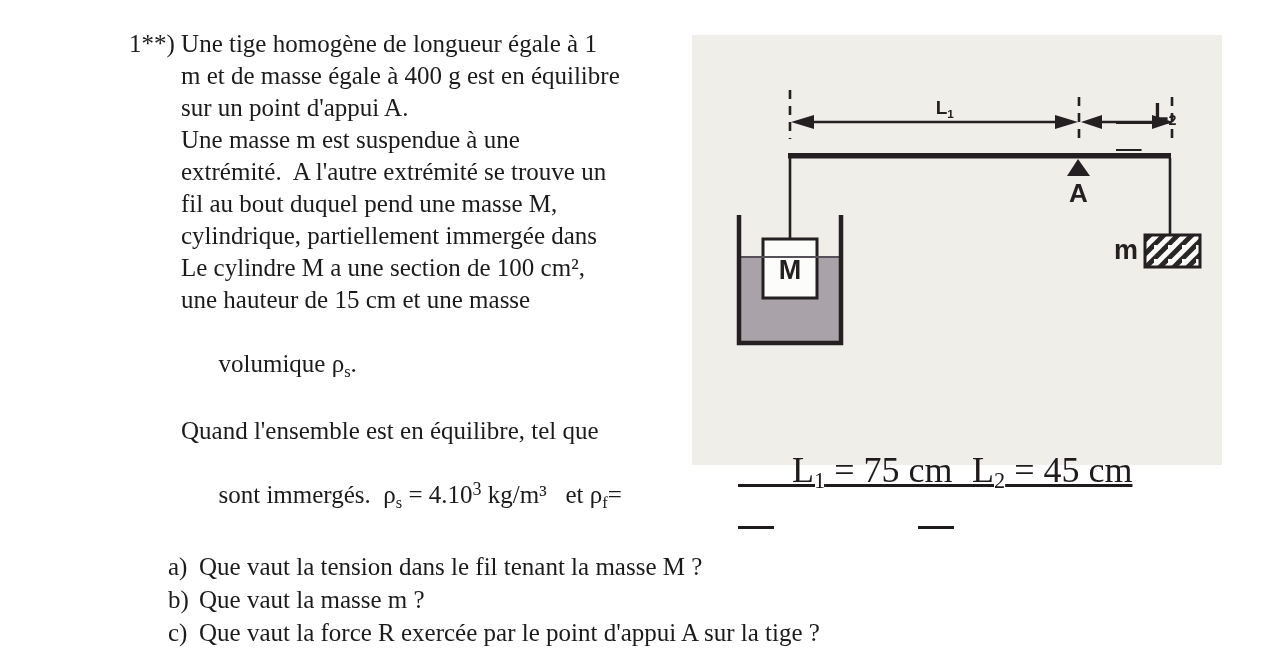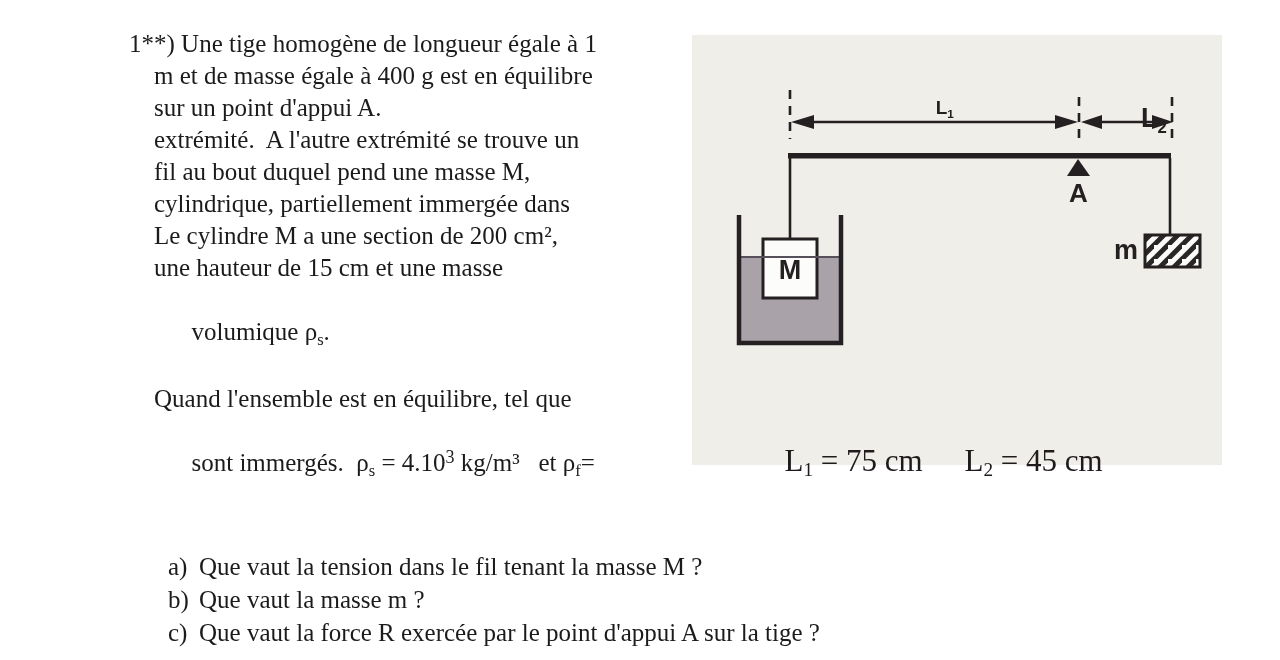--- a/index.html
+++ b/index.html
@@ -1,50 +1,51 @@
 <!DOCTYPE html>
 <html><head>
 <meta charset="utf-8">
 <style>
   html,body{margin:0;padding:0;background:#ffffff;}
   .page{position:relative;width:1280px;height:660px;background:#ffffff;overflow:hidden;
         font-family:"Liberation Serif", serif;color:#1b1b1b;}
   
   .problem{position:absolute;left:129px;top:28px;width:575px;font-size:25px;line-height:32px;}
   .line{white-space:pre-wrap;}
-  .line.hang{margin-left:25px;}
+  .line.hang{margin-left:52px;}
   .sb{font-size:0.66em;position:relative;top:0.28em;}
   .sp{font-size:0.72em;position:relative;top:-0.42em;}
   
   .questions{position:absolute;left:168px;top:550px;font-size:25px;line-height:33px;}
   .qrow{display:flex;white-space:pre-wrap;}
   .qlabel{width:31px;flex:0 0 31px;}
   
   .panel{position:absolute;left:692px;top:35px;width:530px;height:430px;}
   .panel svg{position:absolute;left:0;top:0;}
   .dlabel{position:absolute;font-family:"Liberation Sans", sans-serif;font-weight:600;
           color:#241f21;white-space:pre;}
   .dlabel .sb{font-size:0.62em;top:0.35em;}
-  .dim{position:absolute;font-family:"Liberation Serif", serif;font-size:31px;color:#1f1b1d;white-space:pre;}
+  .dim{position:absolute;font-family:"Liberation Serif", serif;font-size:36px;color:#1f1b1d;white-space:pre;text-decoration:underline;}
   .dim .sb{font-size:0.62em;top:0.25em;}
   .ink{stroke:#241f21;}
 </style>
 </head>
 <body>
 
 <div class="page">
 
   <div class="problem">
     <div class="line">1**) Une tige homogène de longueur égale à 1</div>
     <div class="line hang">m et de masse égale à 400 g est en équilibre</div>
     <div class="line hang">sur un point d'appui A.</div>
+    <div class="line hang">Une masse m est suspendue à une</div>
     <div class="line hang">extrémité.  A l'autre extrémité se trouve un</div>
     <div class="line hang">fil au bout duquel pend une masse M,</div>
     <div class="line hang">cylindrique, partiellement immergée dans</div>
-    <div class="line hang">Le cylindre M a une section de 200 cm²,</div>
+    <div class="line hang">Le cylindre M a une section de 100 cm²,</div>
     <div class="line hang">une hauteur de 15 cm et une masse</div>
     <div class="line hang">
       <span>volumique ρ</span><span class="sb">s</span><span>.</span>
     </div>
     <div class="line hang">Quand l'ensemble est en équilibre, tel que</div>
     <div class="line hang">
       <span>sont immergés.  ρ</span><span class="sb">s</span><span> = 4.10</span><span class="sp">3</span><span> kg/m³   et ρ</span><span class="sb">f</span><span>=</span>
     </div>
 
   </div>
@@ -100,21 +101,21 @@
       <path d="M 47,180 L 47,308 L 149,308 L 149,180" fill="none" class="ink" stroke-width="4.5"></path>
 
       <line class="ink" x1="478" y1="123" x2="478" y2="201" stroke-width="2.6"></line>
 
       <rect x="453" y="200" width="55" height="32" fill="url(#hatch)" stroke="#241f21" stroke-width="3"></rect>
     </svg>
 
     <div class="dlabel" style="left:212px;top:40px;font-size:19px;">
       <span>L</span><span class="sb">1</span>
     </div>
-    <div class="dlabel" style="left:404px;top:37px;font-size:27px;">
+    <div class="dlabel" style="left:424px;top:37px;font-size:23px;text-decoration:underline;">
       <span>L</span><span class="sb">2</span>
     </div>
     <div class="dlabel" style="left:374px;top:143px;width:25px;text-align:center;font-size:26px;">A</div>
     <div class="dlabel" style="left:83px;top:220px;width:30px;text-align:center;font-size:27px;font-weight:700;">M</div>
     <div class="dlabel" style="left:406px;top:200px;width:40px;text-align:right;font-size:27px;">m</div>
 
     <div class="dim" style="left:46px;top:372px;">
       <span>L</span><span class="sb">1</span><span> = 75 cm</span>
     </div>
     <div class="dim" style="left:226px;top:372px;">

